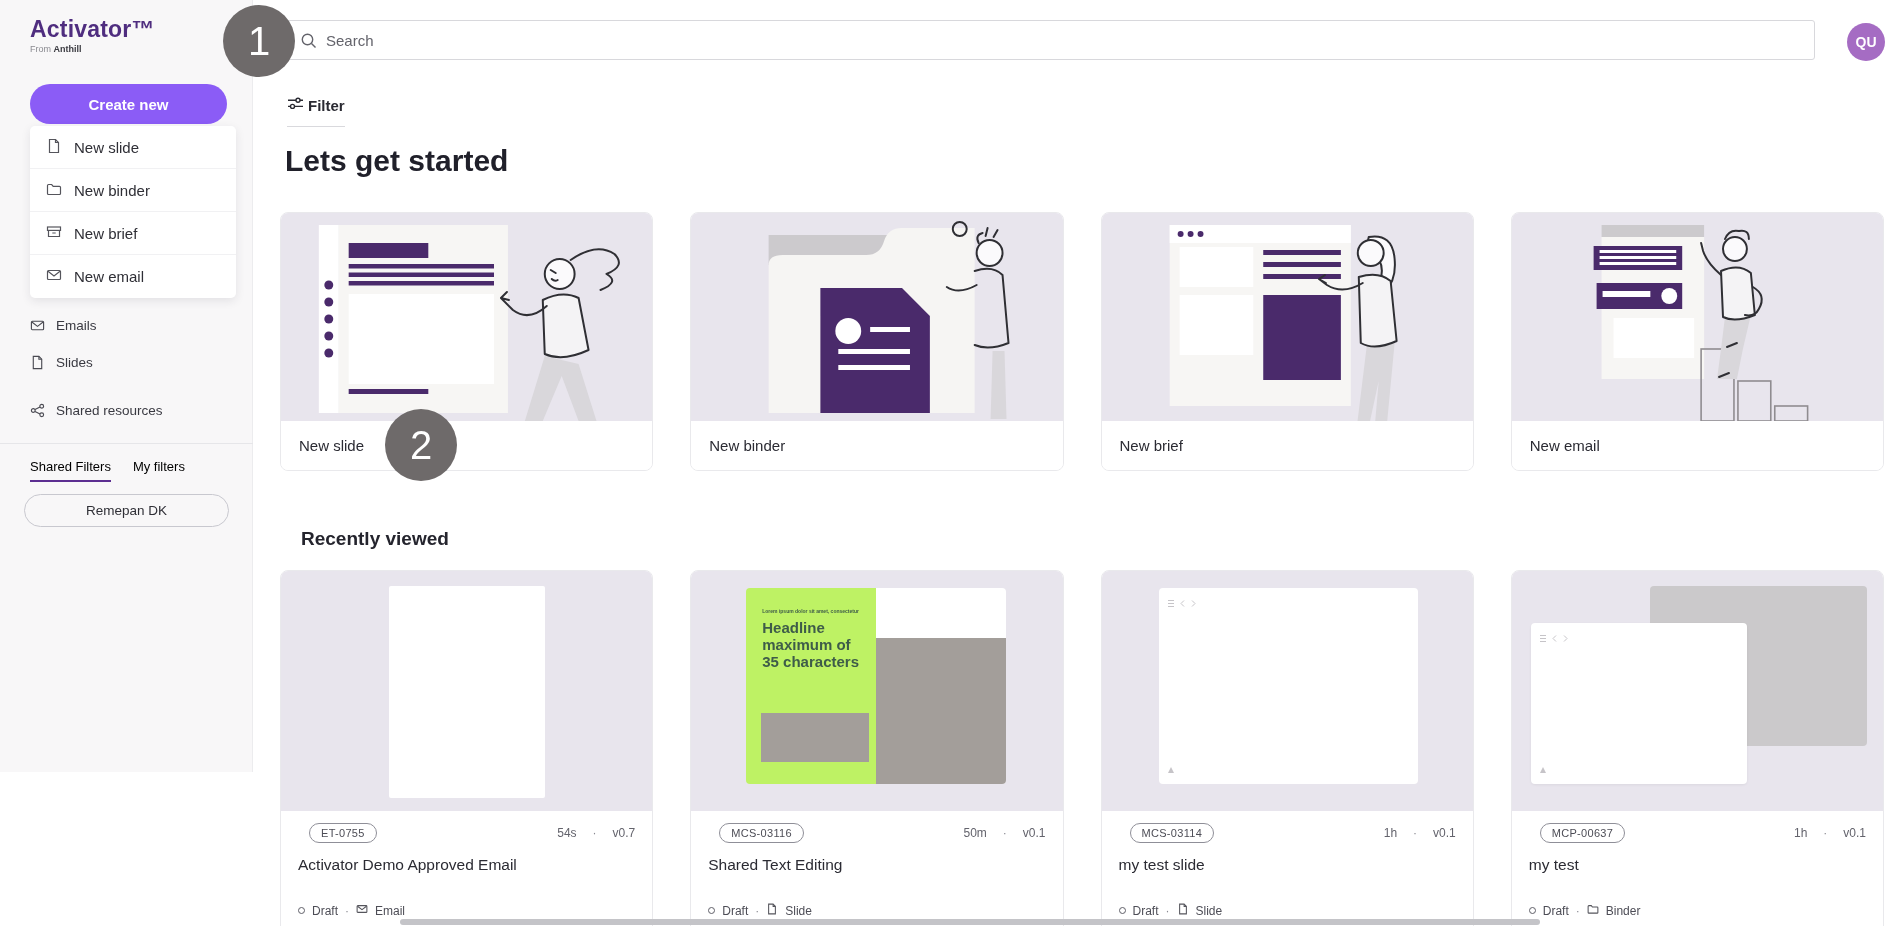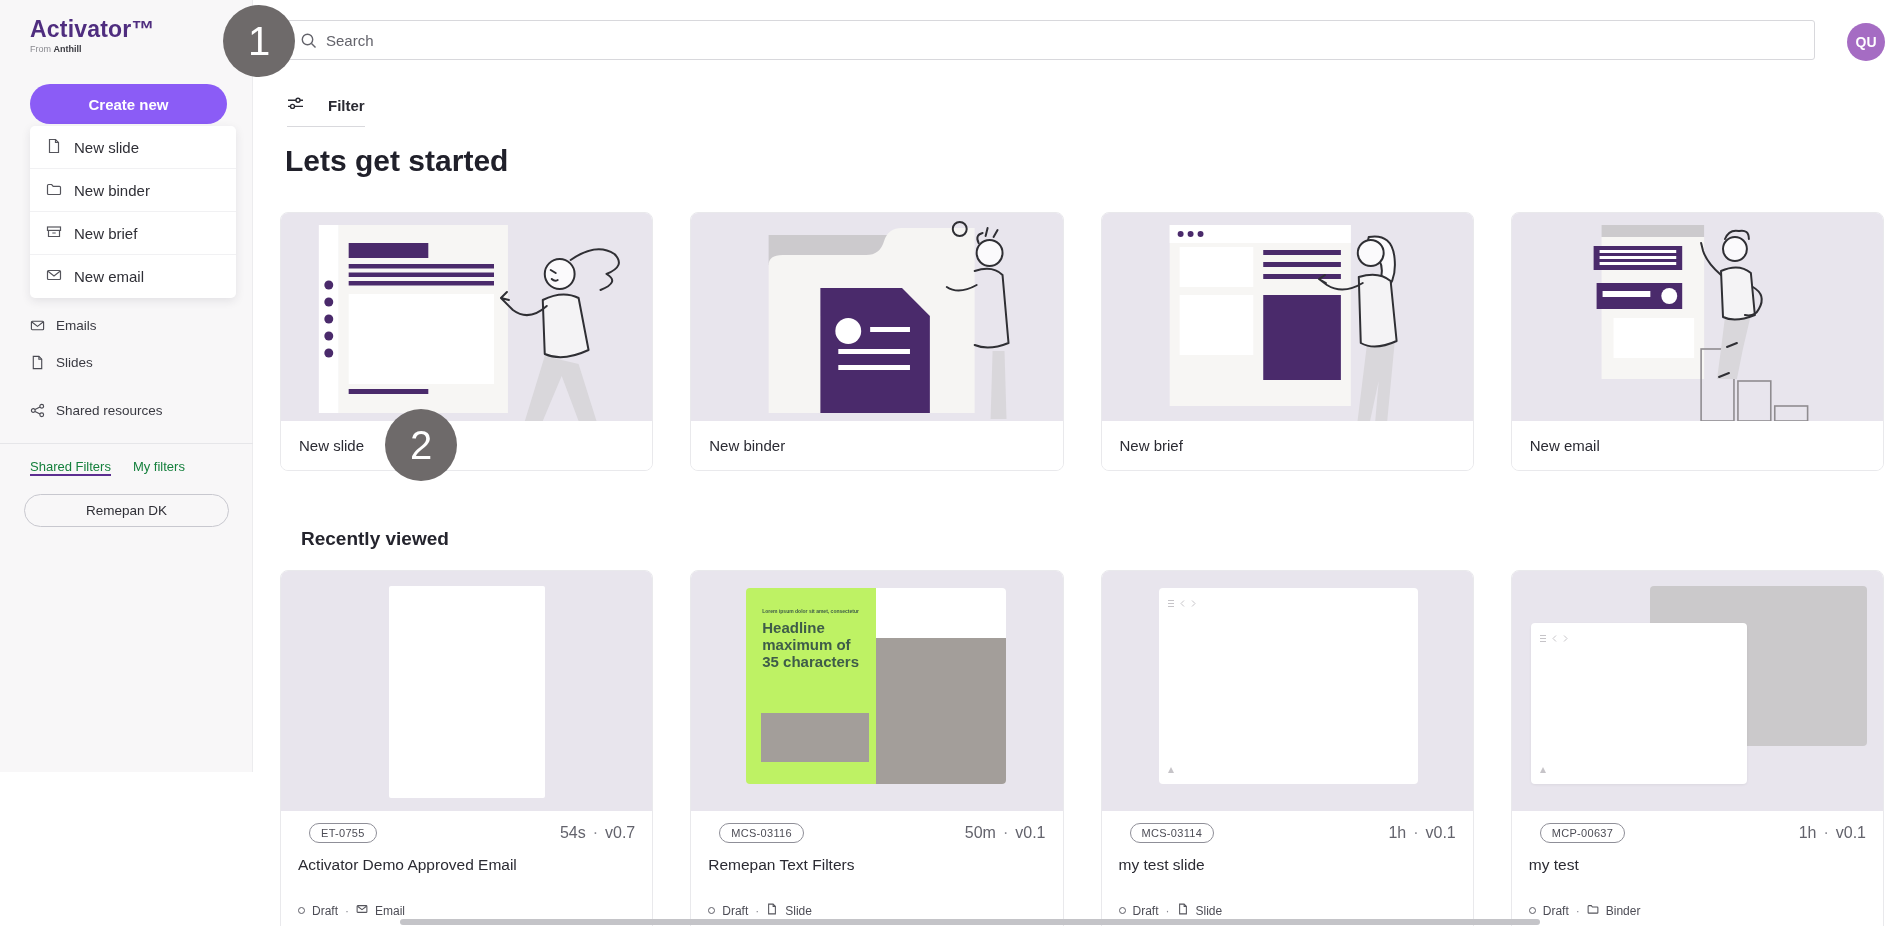--- a/index.html
+++ b/index.html
@@ -22,40 +22,40 @@
   .menu-item { display:flex; align-items:center; gap:12px; height:43px; padding:0 16px;
     border-bottom:1px solid #f1f1f3; font-size:15px; color:#2f2f36; cursor:pointer; }
   .menu-item:last-child { border-bottom:none; }
   .menu-item svg, .nav-item svg { flex:0 0 auto; }
   .nav { position:absolute; left:30px; top:318px; width:200px; }
   .nav-item { display:flex; gap:11px; font-size:13.5px;
     color:#3a3a42; margin-bottom:19px; cursor:pointer; }
   .nav-item.spaced { margin-top:30px; }
   .side-divider { position:absolute; left:0; top:443px; width:253px; height:1px; background:#e6e6e9; }
   .filter-tabs { position:absolute; left:30px; top:459px; display:flex; gap:22px; }
-  .filter-tab { font-size:13px; color:#15803d; cursor:pointer; }
+  .filter-tab { font-size:13px; color:#000000; padding-bottom:6px; cursor:pointer; }
   .filter-tab.active { border-bottom:2px solid #5c2e91; }
   .chip { position:absolute; left:24px; top:494px; width:205px; height:33px;
     border:1px solid #c8c8cf; border-radius:17px; background:transparent;
     font-size:13.5px; color:#2f2f36; font-family:inherit; cursor:pointer; }
 
   
   .main { position:absolute; left:253px; top:0; width:1648px; height:926px; background:#fff; }
   .search-row { position:absolute; left:34px; top:20px; width:1528px; }
   .search-box { position:relative; width:100%; height:40px; border:1px solid #d8d8dc;
     border-radius:3px; background:#fff; }
   .search-box svg { position:absolute; left:12px; top:11px; }
   .search-box input { position:absolute; left:38px; top:0; width:calc(100% - 44px); height:38px;
     border:none; outline:none; font-size:15px; font-family:inherit; color:#2b2b33; background:transparent; }
   .search-box input::placeholder { color:#63636b; }
   .avatar { position:absolute; left:1594px; top:23px; width:38px; height:38px; border-radius:50%;
     background:#a56cc3; color:#fff; font-size:14px; font-weight:bold;
     display:flex; align-items:center; justify-content:center; cursor:pointer; }
 
-  .filter-btn { position:absolute; left:34px; top:96px; display:flex; align-items:center; gap:24px;
+  .filter-btn { position:absolute; left:34px; top:96px; display:flex; align-items:center; gap:4px;
     font-size:15px; font-weight:bold; color:#2a2a32; padding-bottom:12px;
     border-bottom:1px solid #d9d9dd; cursor:pointer; }
 
   .h1 { position:absolute; left:32px; top:144px; font-size:30px; font-weight:600; color:#20202a; }
   .h2 { position:absolute; left:32px; top:528px; font-size:19px; font-weight:600; color:#24242d;margin-left:16px; }
 
   .cards-row { position:absolute; left:27px; width:1604px; display:grid;
     grid-template-columns:repeat(4, 1fr); gap:37px; }
   .row-start { top:212px; }
   .row-recent { top:570px; }
@@ -66,21 +66,21 @@
   .gs-footer { height:49px; display:flex; align-items:center; padding:0 18px;
     font-size:15px; color:#2b2b33; background:#fff; }
 
   .rv-card { border:1px solid #e9e9ec; border-radius:8px; overflow:hidden; background:#fff;
     height:372px; cursor:pointer; }
   .rv-thumb { position:relative; height:240px; background:#e8e5ed; }
   .rv-body { position:relative; padding:12px 17px 0 17px; }
   .rv-toprow { display:flex; align-items:center; justify-content:space-between; }
   .badge { border:1px solid #8f8f98; border-radius:999px; padding:3px 11px;
     font-size:11px; color:#4d4d56; letter-spacing:.3px; white-space:nowrap;margin-left:11px; }
-  .meta { font-size:16px; color:#63636c; display:flex; gap:7px; align-items:flex-end; }
+  .meta { font-size:12px; color:#63636c; display:flex; gap:16px; align-items:flex-end; }
   .rv-title { margin-top:13px; font-size:15.5px; color:#2b2b33; }
   .status-row { margin-top:29px; display:flex; align-items:center; gap:7px;
     font-size:12px; color:#4d4d56; }
   .draft-ring { width:7px; height:7px; border:1.4px solid #5f5f68; border-radius:50%; display:inline-block; }
   .dot { color:#8a8a92; }
 
   
   .t1-page { position:absolute; left:108px; top:15px; width:156px; height:212px;
     background:#fff; border-radius:2px; }
   .t2-wrap { position:absolute; left:55px; top:17px; width:260px; height:196px;
@@ -392,21 +392,21 @@
         </div>
         <div class="rv-body">
           <div class="rv-toprow">
             <span class="badge">MCS-03116</span>
             <span class="meta">
               <span>50m</span>
               <span class="dot">·</span>
               <span>v0.1</span>
             </span>
           </div>
-          <div class="rv-title">Remepan Text Filters</div>
+          <div class="rv-title">Shared Text Editing</div>
           <div class="status-row">
             <span class="draft-ring"></span>
             <span>Draft</span>
             <span class="dot">·</span>
             <span><svg width="12" height="12" viewBox="0 0 16 16" fill="none" stroke="#55555c" stroke-width="1.4">
                   <path d="M3.5 1.5h6l3 3v10h-9z"></path>
                   <path d="M9.5 1.5v3h3"></path>
                 </svg></span>
             <span>Slide</span>
           </div>

